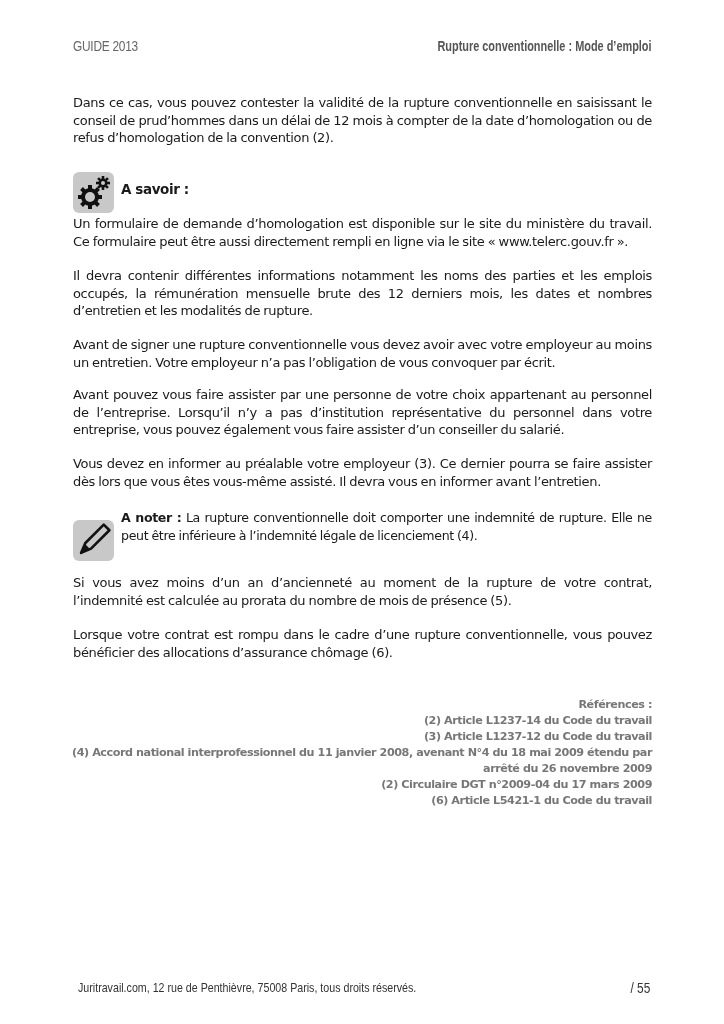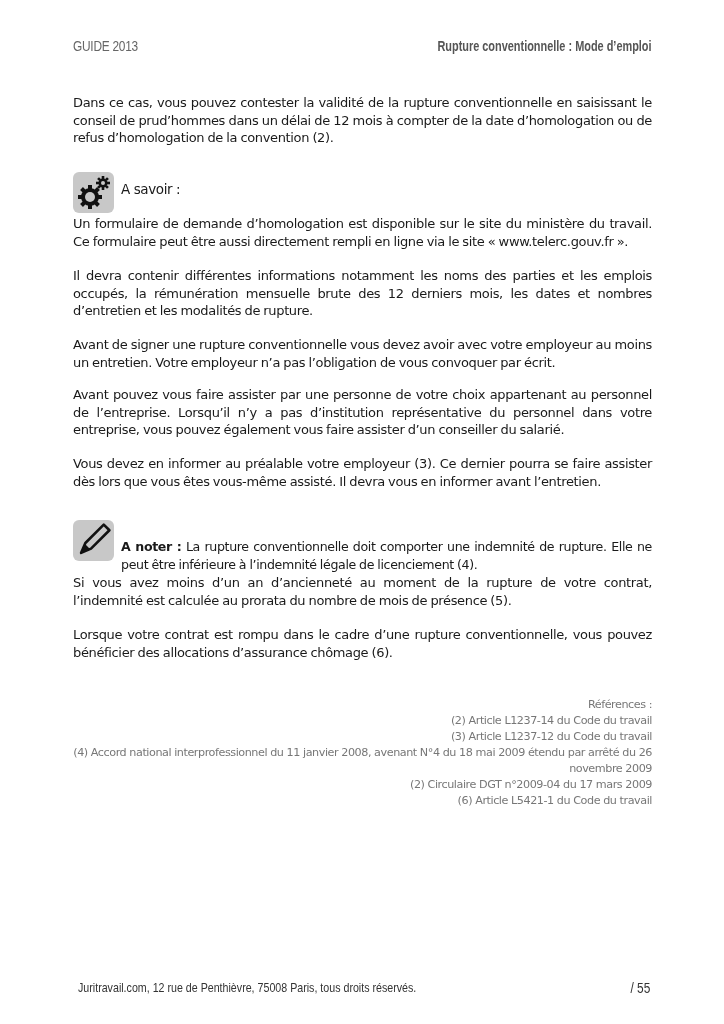--- a/index.html
+++ b/index.html
@@ -6,26 +6,26 @@
   body { width: 724px; height: 1024px; position: relative; overflow: hidden;
          font-family: "DejaVu Sans", sans-serif; color: #1a1a1a; }
   .header-left { position: absolute; left: 73px; top: 38px; font-family: "Liberation Sans Narrow", "Liberation Sans", sans-serif;
                  font-size: 14px; color: #666; letter-spacing: -0.3px; transform: scaleX(0.85); transform-origin: left; }
   .header-right { position: absolute; right: 72px; top: 38px; font-family: "Liberation Sans", sans-serif;
                   font-size: 14px; font-weight: bold; color: #555; transform: scaleX(0.78); transform-origin: right; white-space: nowrap; }
   .para { position: absolute; left: 73px; width: 579px; font-size: 13px; line-height: 17.5px;
           text-align: justify; letter-spacing: -0.35px; word-spacing: -0.5px; }
   .icon-box { position: absolute; left: 73px; width: 41px; height: 41px; background: #c8c8c8; border-radius: 6px; }
   .icon-box svg { width: 41px; height: 41px; }
-  .asavoir { position: absolute; left: 121px; top: 181px; font-size: 13.5px; font-weight: normal; letter-spacing: -0.4px; }
-  .note { position: absolute; left: 121px; top: 538px; width: 531px; font-size: 12.6px; line-height: 17.5px;
+  .asavoir { position: absolute; left: 121px; top: 181px; font-size: 13.5px; font-weight: bold; letter-spacing: -0.4px; }
+  .note { position: absolute; left: 121px; top: 509px; width: 531px; font-size: 12.6px; line-height: 17.5px;
           text-align: justify; letter-spacing: -0.35px; word-spacing: -0.5px; }
   .note b { font-weight: bold; }
   .refs { position: absolute; right: 72px; top: 697px; width: 590px; text-align: right; font-size: 11.2px; line-height: 16px;
-          color: #777; letter-spacing: -0.45px; font-weight: 400; }
+          color: #777; letter-spacing: -0.45px; font-weight: 700; }
   .refs div { white-space: normal; }
   .footer-left { position: absolute; left: 78px; top: 980px; font-family: "Liberation Sans", sans-serif; font-size: 13px; color: #333;
                  transform: scaleX(0.82); transform-origin: left; white-space: nowrap; }
   .footer-right { position: absolute; right: 74px; top: 980px; font-family: "Liberation Sans", sans-serif; font-size: 14px; color: #333;
                   transform: scaleX(0.85); transform-origin: right; }
 </style>
 </head>
 <body>
 
 <div class="header-left">GUIDE 2013</div>

